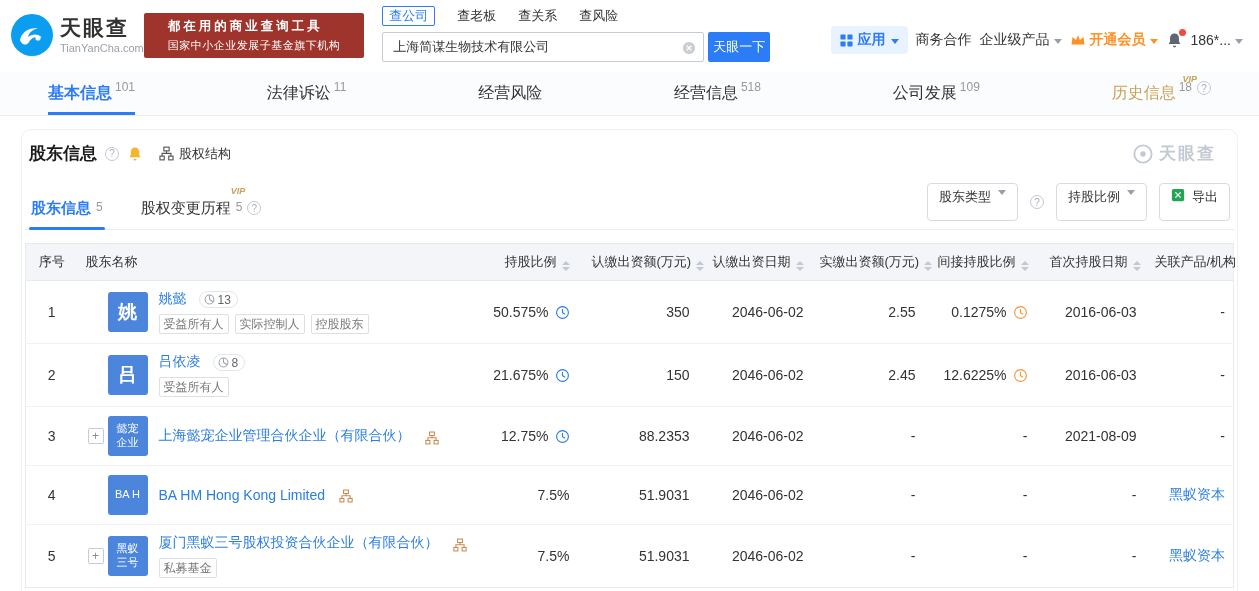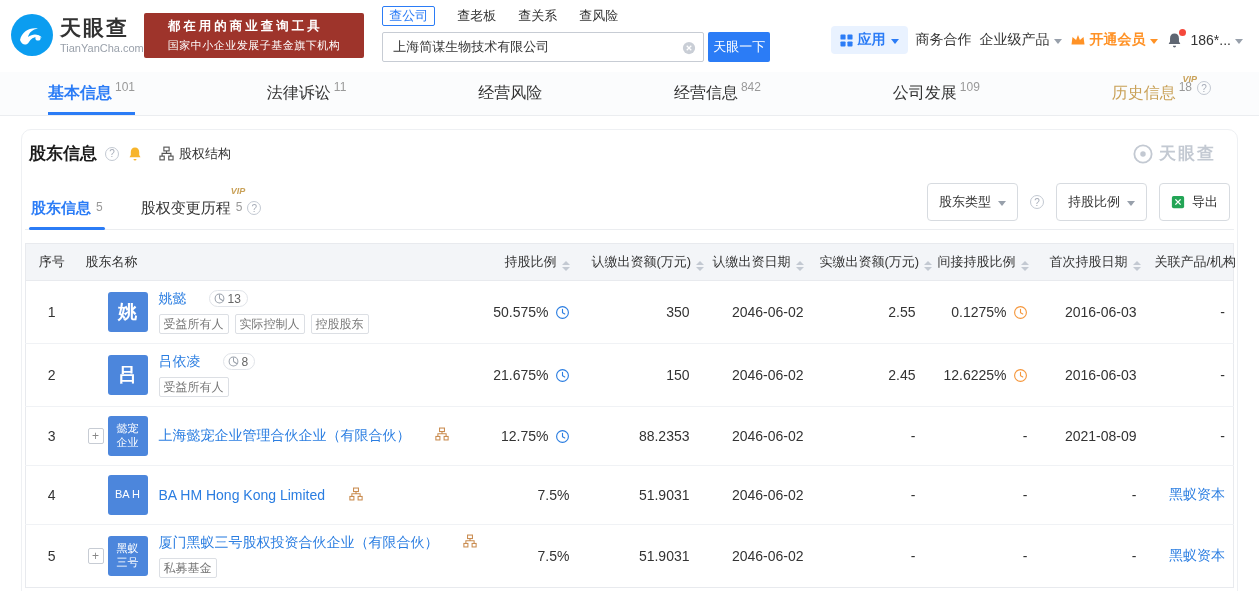--- a/index.html
+++ b/index.html
@@ -63,21 +63,21 @@
 
   .subrow{display:flex;align-items:flex-end;margin-top:18px;border-bottom:1px solid #ebedf0;padding:0 4px}
   .subtab{position:relative;font-size:15px;color:#333;padding:2px 2px 11px;margin-right:34px;cursor:pointer;
           display:flex;gap:5px;align-items:flex-start}
   .subtab .cnt{font-size:12px;color:#999;margin-top:1px;font-weight:normal}
   .subtab .qmark{margin-top:2px}
   .subtab.active{color:#2b7cf6;font-weight:bold}
   .subtab.active::after{content:"";position:absolute;left:0;right:0;bottom:-1px;height:3px;background:#2b7cf6;border-radius:2px}
   .vip-mini2{position:absolute;top:-11px;right:18px;font-size:9px;font-style:italic;font-weight:bold;color:#c9a158}
   .controls{margin-left:auto;display:flex;align-items:center;gap:12px;padding-bottom:8px}
-  .ctl-btn{display:flex;align-items:center;gap:7px;height:38px;padding:17px 11px;border:1px solid #d7dbe0;
+  .ctl-btn{display:flex;align-items:flex-start;gap:7px;height:38px;padding:4px 11px;border:1px solid #d7dbe0;
            border-radius:4px;font-size:13px;color:#333;background:#fff;cursor:pointer;white-space:nowrap}
 
   
   .tbl{width:100%;border-collapse:collapse;table-layout:fixed;margin-top:13px;font-size:14px;
        border:1px solid #e8eaee}
   .tbl th{background:#f3f5f8;font-weight:normal;font-size:13px;color:#333;padding:9px 8px;
           white-space:nowrap;border-bottom:1px solid #e8eaee;text-align:left}
   .tbl td{padding:9px 8px;border-bottom:1px solid #f0f2f5;vertical-align:middle;color:#333}
   .tbl tr:last-child td{border-bottom:none}
   th.c-idx,td.c-idx{text-align:center;color:#333}
@@ -91,21 +91,21 @@
   .vicon{margin-left:6px;vertical-align:-3px;cursor:pointer}
   .oicon{margin-left:2px;vertical-align:-2px;cursor:pointer;flex:none}
   .nwrap{display:flex;align-items:center;gap:11px;position:relative;padding-left:22px;min-height:40px}
   .expand{position:absolute;left:2px;top:50%;margin-top:-8px;width:16px;height:16px;border:1px solid #c7ccd4;
           border-radius:2px;color:#888;font-size:12px;line-height:14px;text-align:center;cursor:pointer;background:#fff}
   .avatar{width:40px;height:40px;border-radius:3px;background:#4c86dc;color:#fff;display:flex;
           flex-direction:column;align-items:center;justify-content:center;flex:none;cursor:pointer;text-align:center}
   .avatar.big{font-size:19px;font-weight:bold}
   .avatar.sm{font-size:11px;line-height:1.25}
   .ncol{min-width:0}
-  .nline{display:flex;align-items:flex-start;gap:22px}
+  .nline{display:flex;align-items:flex-end;gap:12px}
   .nline a{font-size:14px;white-space:nowrap}
   .badge{display:inline-flex;align-items:center;gap:3px;border:1px solid #e1e4e9;border-radius:9px;
          padding:0 6px 0 4px;height:17px;font-size:12px;color:#666;cursor:pointer;flex:none}
   .tagline{display:flex;gap:6px;margin-top:6px;flex-wrap:nowrap}
   .tag{border:1px solid #dcdfe4;border-radius:2px;color:#777;font-size:12px;padding:0 4px;
        line-height:18px;white-space:nowrap}
 </style>
 </head>
 <body>
 
@@ -194,21 +194,21 @@
     </div>
     <div class="ptab">
       <span>法律诉讼</span>
       <span class="cnt">11</span>
     </div>
     <div class="ptab">
       <span>经营风险</span>
     </div>
     <div class="ptab">
       <span>经营信息</span>
-      <span class="cnt">842</span>
+      <span class="cnt">518</span>
     </div>
     <div class="ptab">
       <span>公司发展</span>
       <span class="cnt">109</span>
     </div>
     <div class="ptab gold">
       <span class="vip-mini">VIP</span>
       <span>历史信息</span>
       <span class="cnt">18</span>
       <span class="qmark">?</span>

